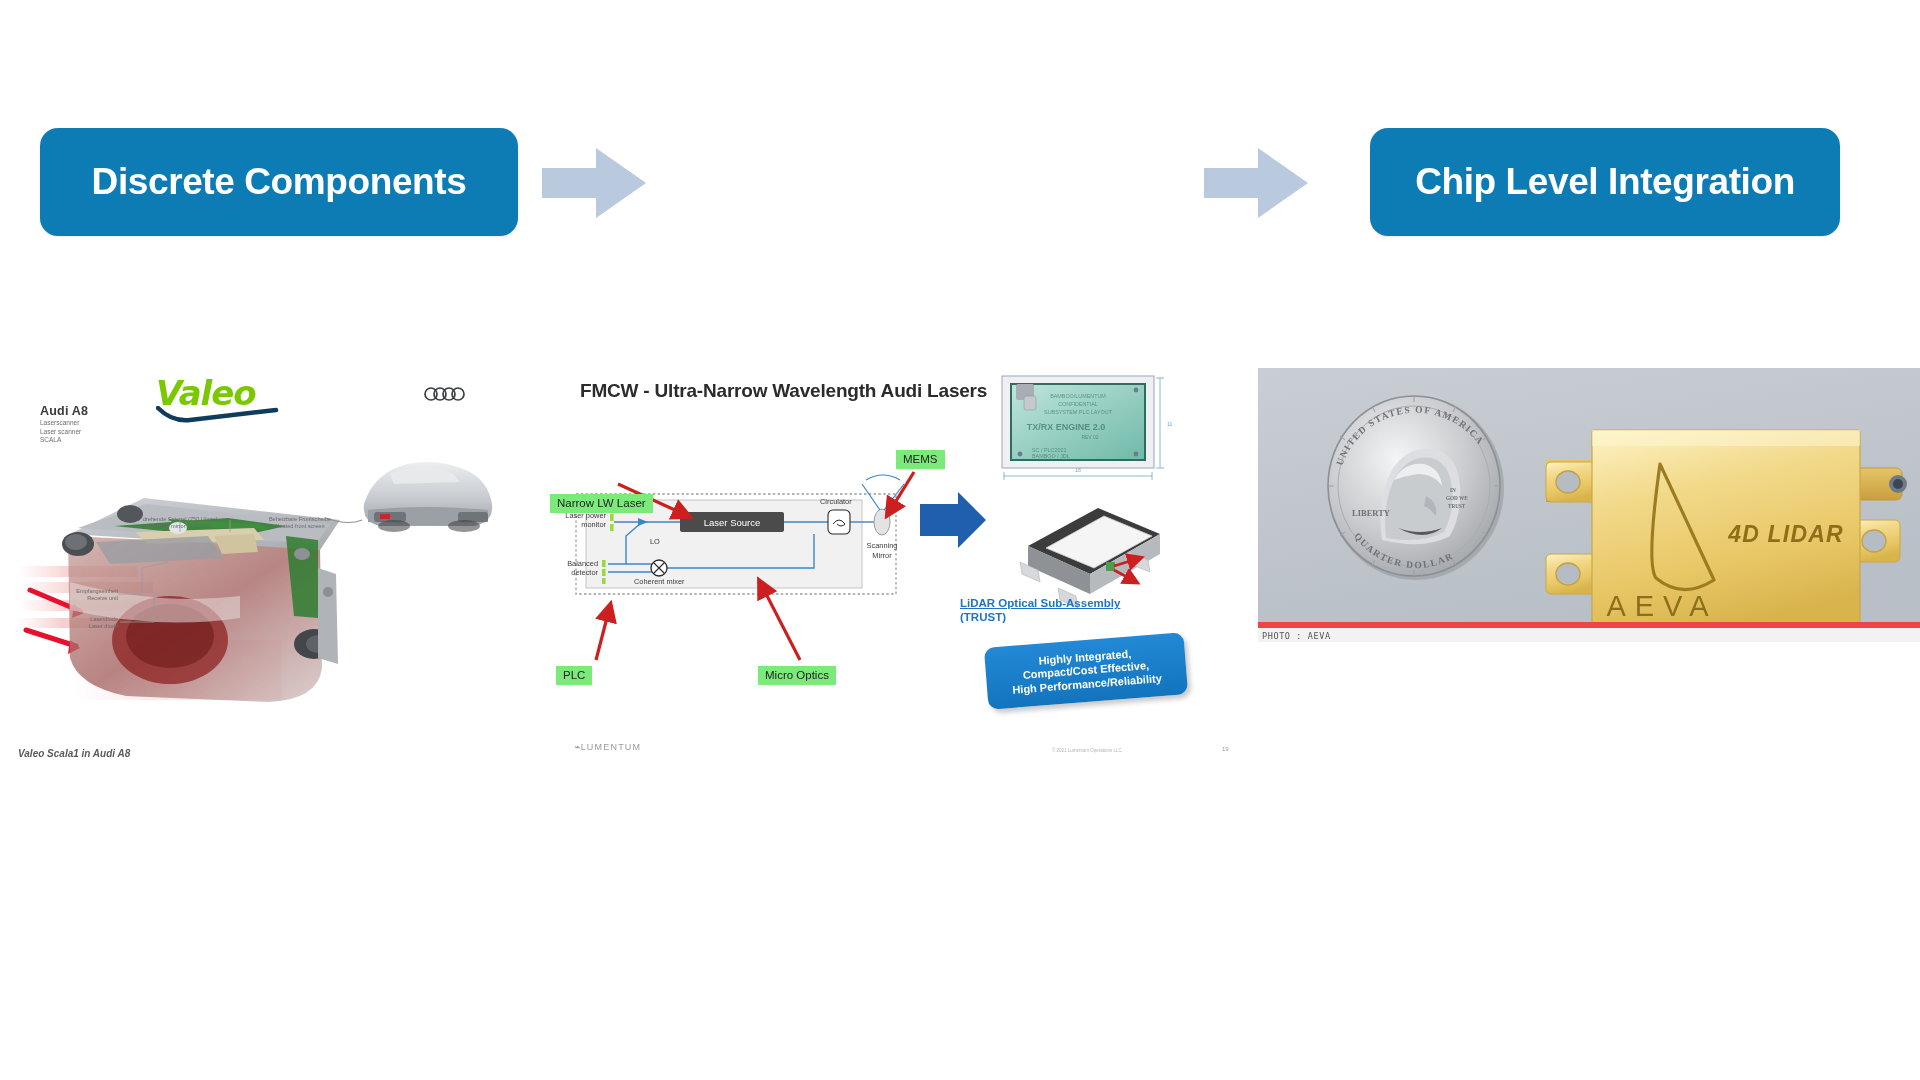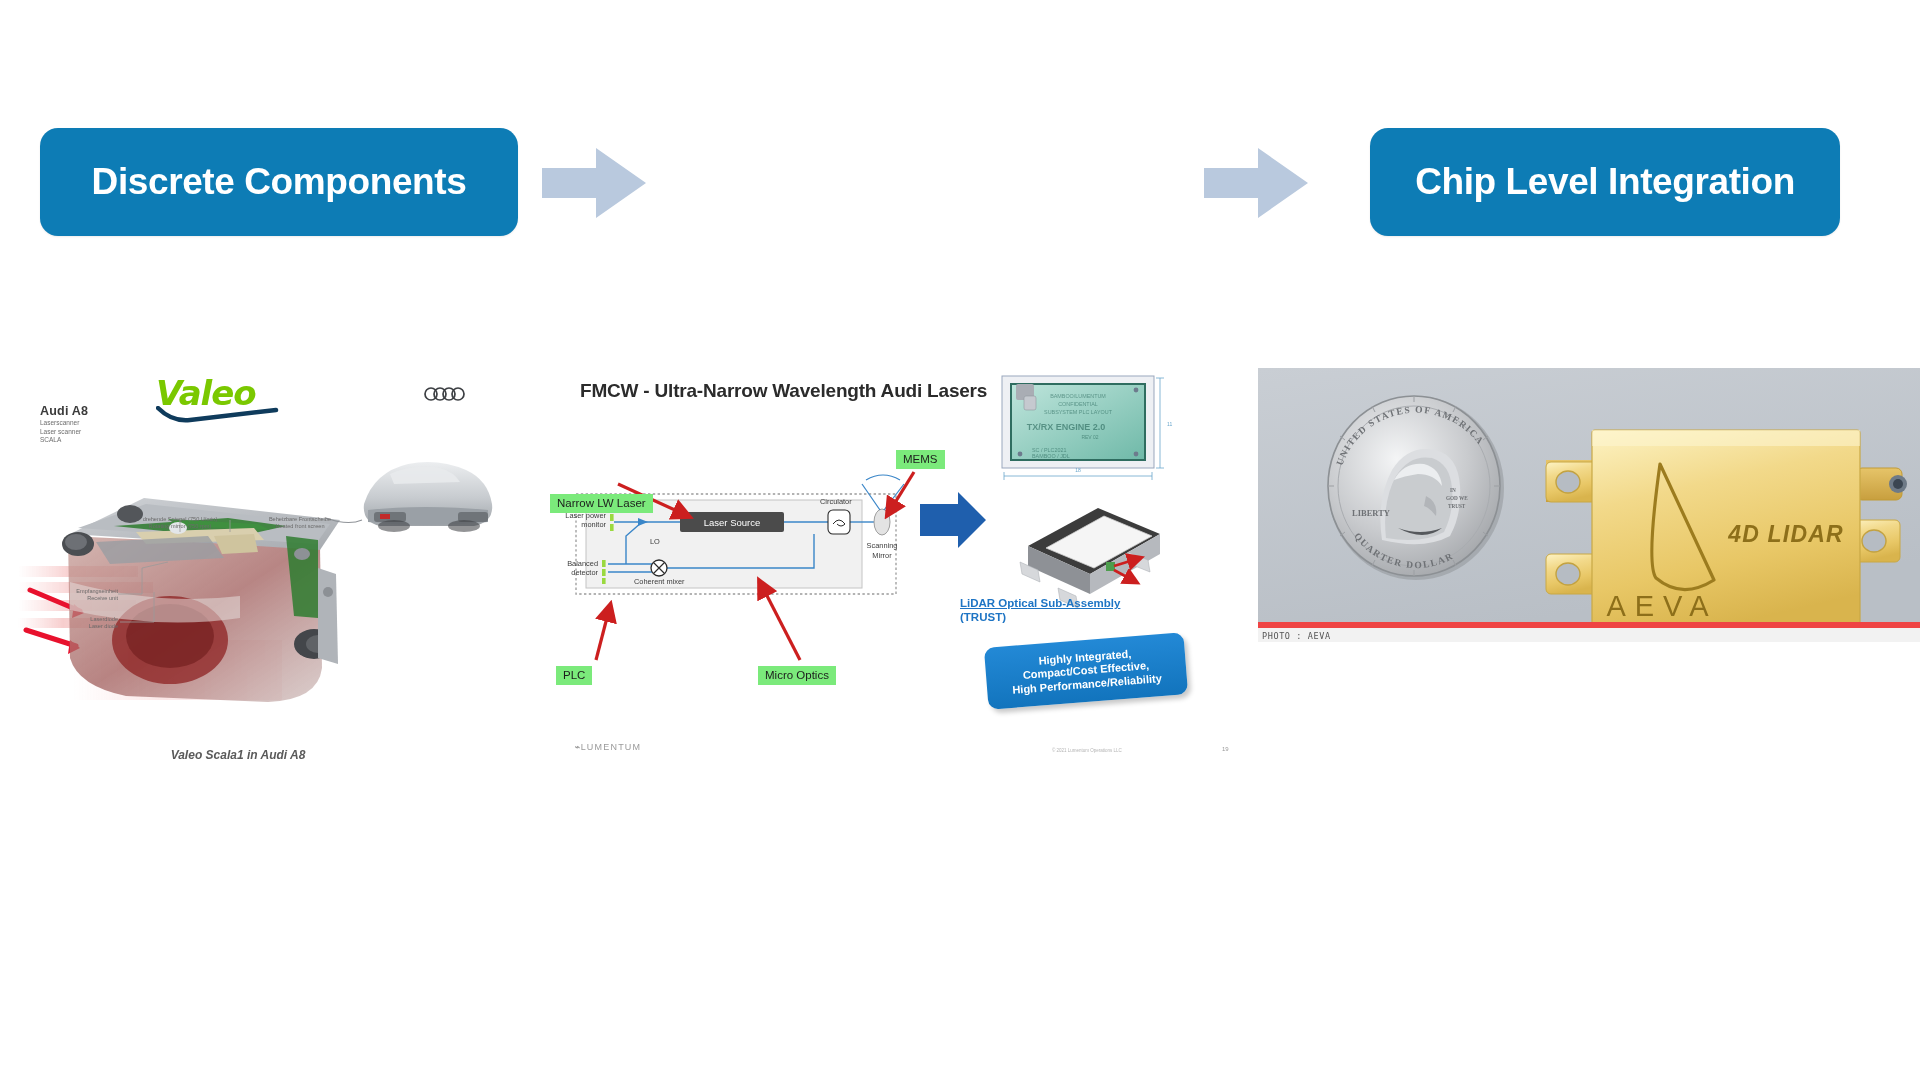--- a/index.html
+++ b/index.html
@@ -67,22 +67,22 @@
   }
   .callout {
     position:absolute; font-size:5.6px; color:#6a6a6a; line-height:7.4px;
   }
   #callout-1 { left:28px;  top:220px; width:72px; text-align:right; }
   #callout-2 { left:24px;  top:248px; width:76px; text-align:right; }
   #callout-3 { left:108px; top:148px; width:108px; text-align:center; }
   #callout-4 { left:232px; top:148px; width:100px; text-align:center; }
   #valeo-caption {
     position:absolute; left:0; top:380px; width:440px;
-    text-align:center; font-style:italic; font-weight:bold;
-    font-size:12px; color:#5a5a5a;
+    font-style:italic; font-weight:bold;
+    font-size:10px; color:#5a5a5a;
   }
   #scala-img { position:absolute; left:0; top:0; width:500px; height:380px; }
 
   
   #panel-lumentum {
     left:562px; top:368px; width:700px; height:420px;
     background:#ffffff;
   }
   #fmcw-title {
     position:absolute; left:18px; top:12px;

